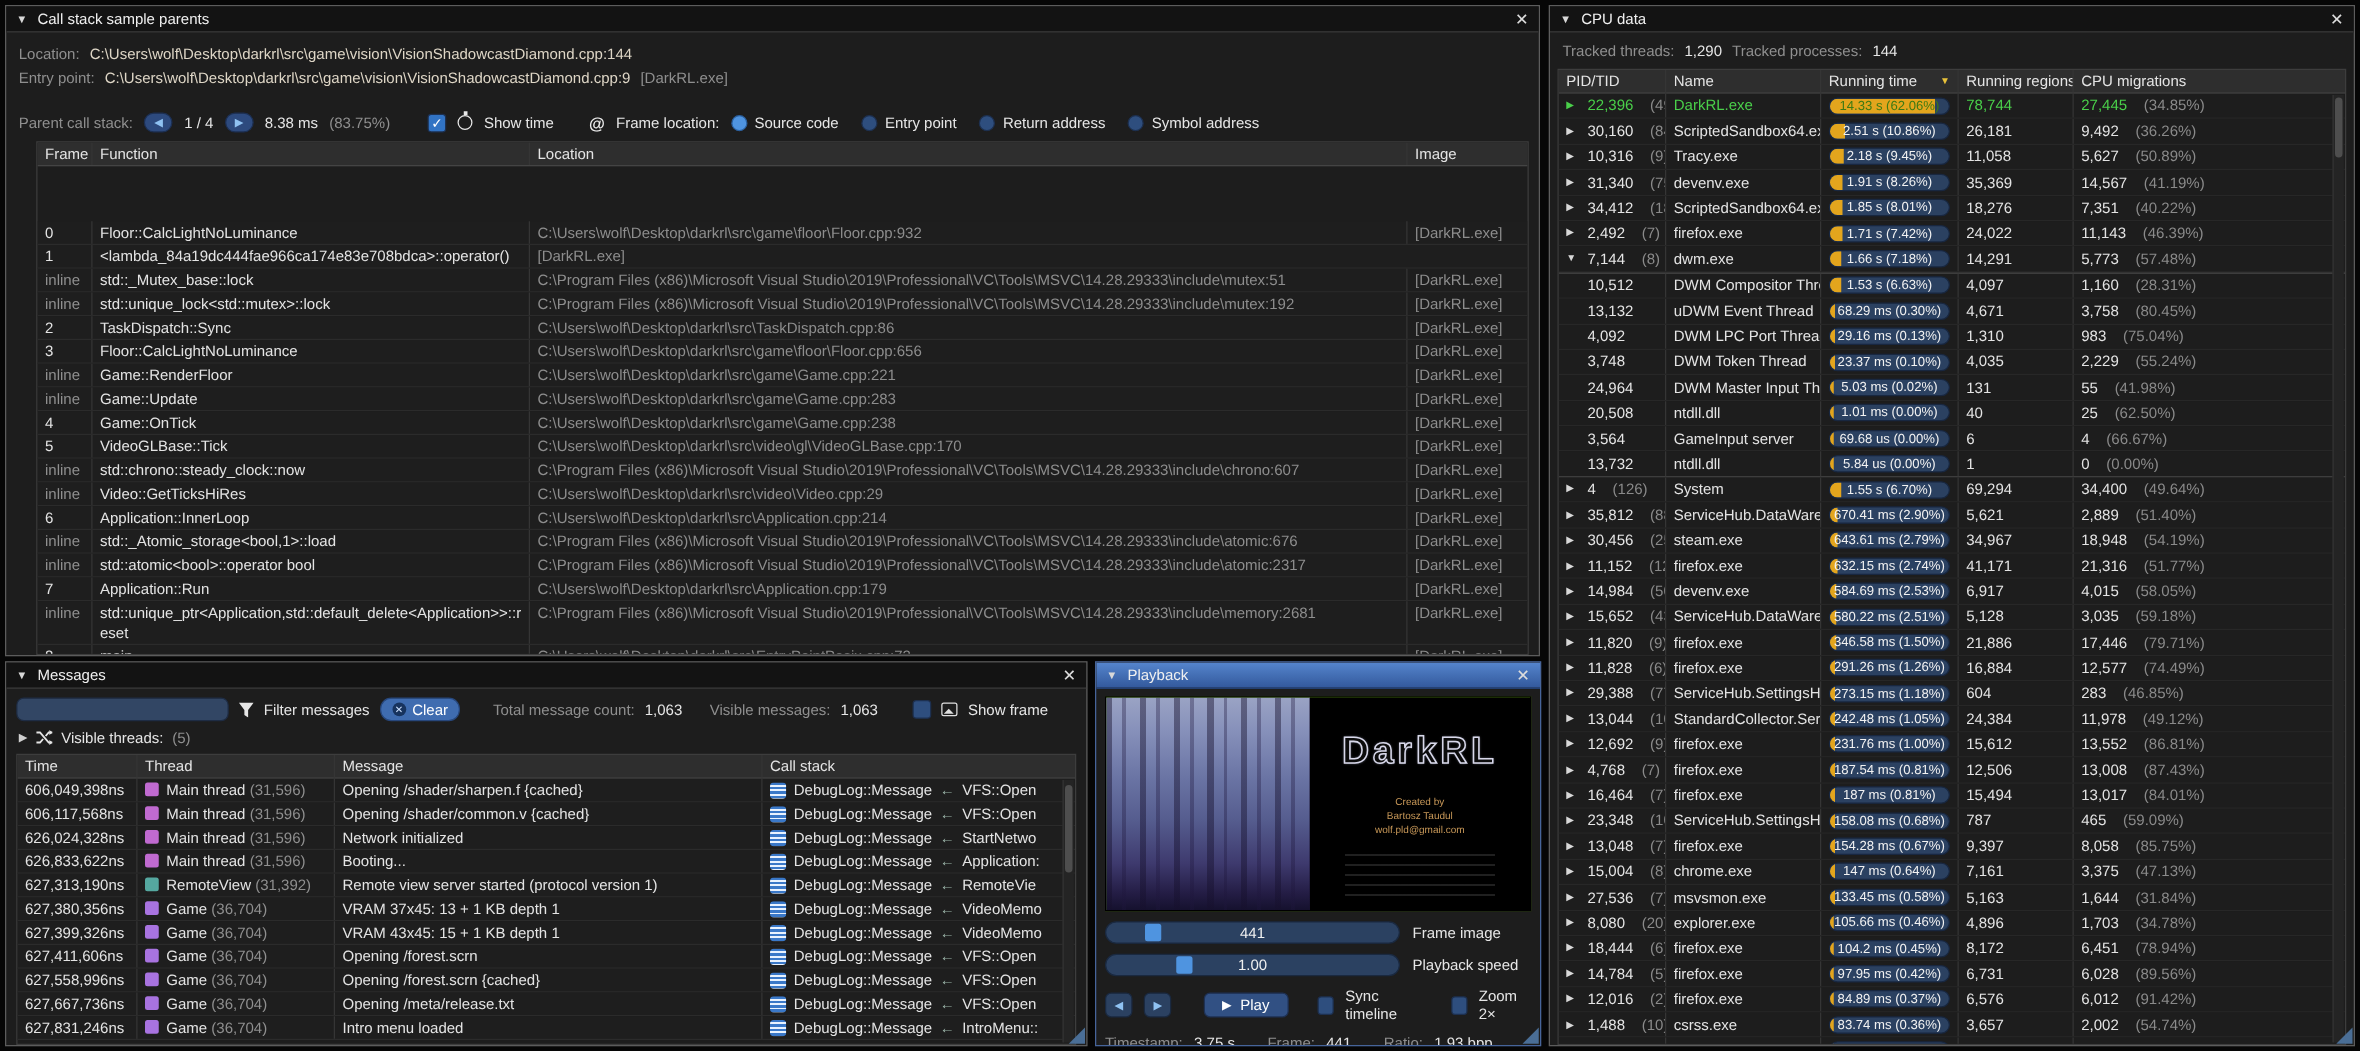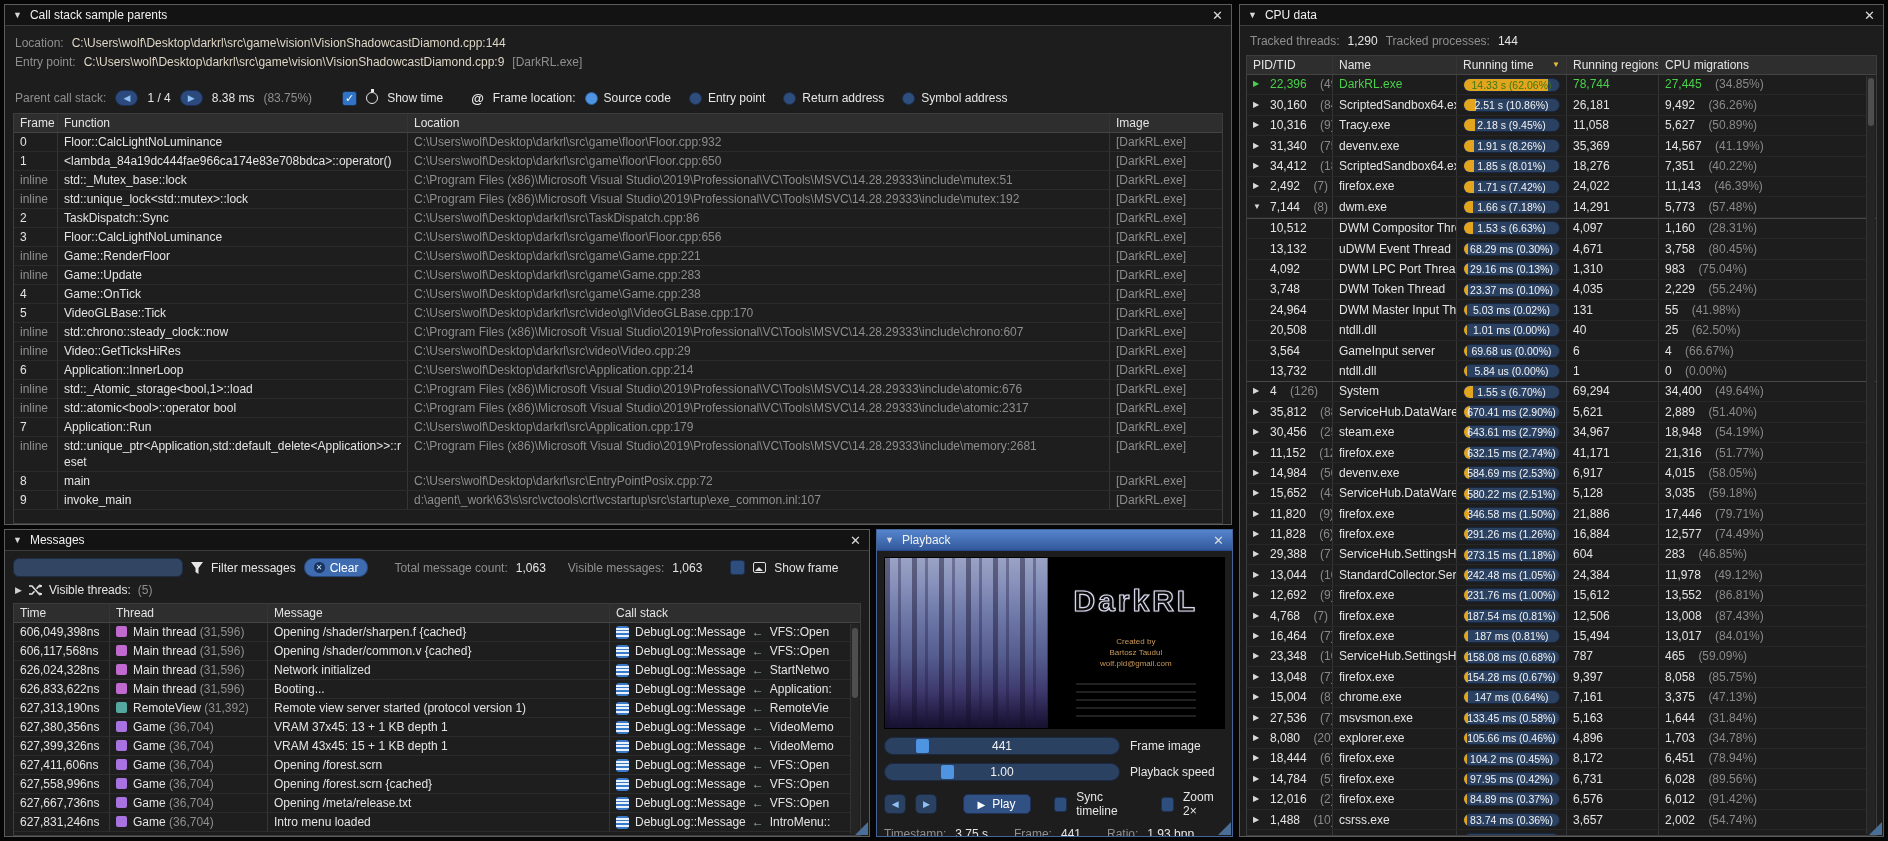--- a/index.html
+++ b/index.html
@@ -30,21 +30,21 @@
   .checkbox { width:15px; height:15px; border-radius:3px; background:#2e4e7e; border:1px solid #1d3050; display:inline-flex; align-items:center; justify-content:center; color:#fff; font-size:11px; }
   .checkbox.checked { background:#3173c4; }
   .stopwatch { width:12px; height:12px; border:1.5px solid #e8e8e8; border-radius:50%; position:relative; display:inline-block; }
   .stopwatch::before { content:""; position:absolute; left:3.5px; top:-4px; width:3px; height:3px; background:#e8e8e8; }
   .at-icon { font-weight:bold; font-size:13px; color:#efefef; }
   .radio-group { display:flex; align-items:center; gap:18px; }
   .radio-opt { display:flex; align-items:center; gap:6px; }
   .radio { width:13px; height:13px; border-radius:50%; background:#2e4e7e; border:1px solid #1d3050; }
   .radio.sel { background:#4f94e0; border-color:#2a5f9e; }
 
-  .table { margin:7px 8px 0 8px; border:1px solid #3d3d3d; overflow:hidden; flex:1; display:flex; flex-direction:column; }
+  .table { margin:7px 8px 0 24px; border:1px solid #3d3d3d; overflow:hidden; flex:1; display:flex; flex-direction:column;gap:44px; }
   .thead { background:#2e2e2e; border-bottom:1px solid #444; flex:0 0 19px; }
   .cs-grid { display:grid; grid-template-columns:44px 350px 702px 1fr; }
   .cell { padding:0 6px; line-height:18px; border-right:1px solid #353535; white-space:nowrap; overflow:hidden; }
   .cell:last-child { border-right:none; }
   .crow { border-bottom:1px solid #2b2b2b; background:#1e1e1e; }
   .crow .loc, .crow .img { color:#8d8d8d; }
   .fr.inl { color:#8f8f8f; }
   .crow.wrap .fn, .crow.wrap .loc { white-space:normal; word-break:break-all; line-height:16px; padding-top:1px; padding-bottom:1px; }
 
   
@@ -182,21 +182,20 @@
           <div class="crow cs-grid">
             <span class="cell fr">0</span>
             <span class="cell fn">Floor::CalcLightNoLuminance</span>
             <span class="cell loc">C:\Users\wolf\Desktop\darkrl\src\game\floor\Floor.cpp:932</span>
             <span class="cell img">[DarkRL.exe]</span>
           </div>
 
           <div class="crow cs-grid">
             <span class="cell fr">1</span>
             <span class="cell fn">&lt;lambda_84a19dc444fae966ca174e83e708bdca&gt;::operator()</span>
-            <span class="cell loc">C:\Users\wolf\Desktop\darkrl\src\game\floor\Floor.cpp:650</span>
             <span class="cell img">[DarkRL.exe]</span>
           </div>
 
           <div class="crow cs-grid">
             <span class="cell fr inl">inline</span>
             <span class="cell fn">std::_Mutex_base::lock</span>
             <span class="cell loc">C:\Program Files (x86)\Microsoft Visual Studio\2019\Professional\VC\Tools\MSVC\14.28.29333\include\mutex:51</span>
             <span class="cell img">[DarkRL.exe]</span>
           </div>
 

